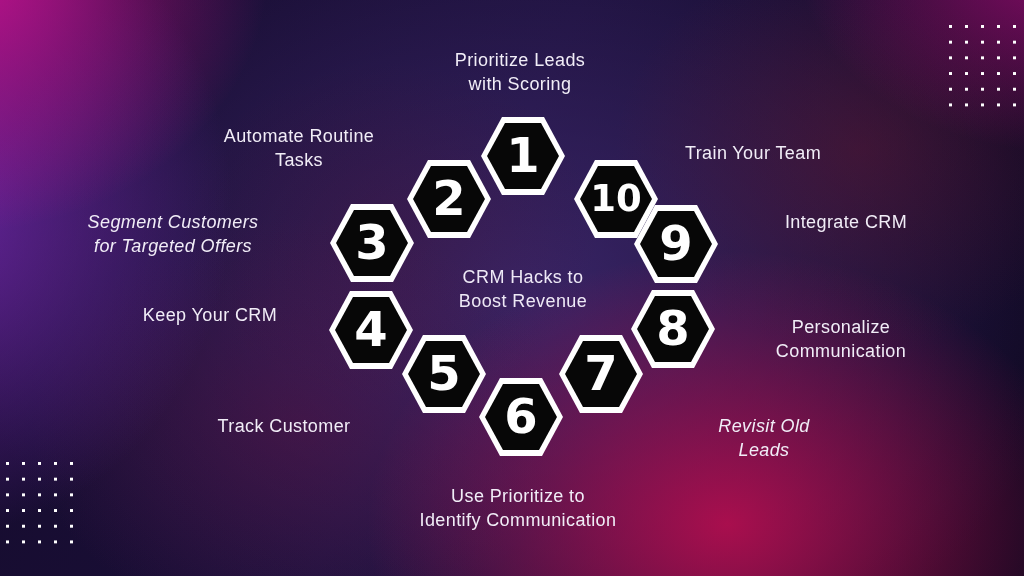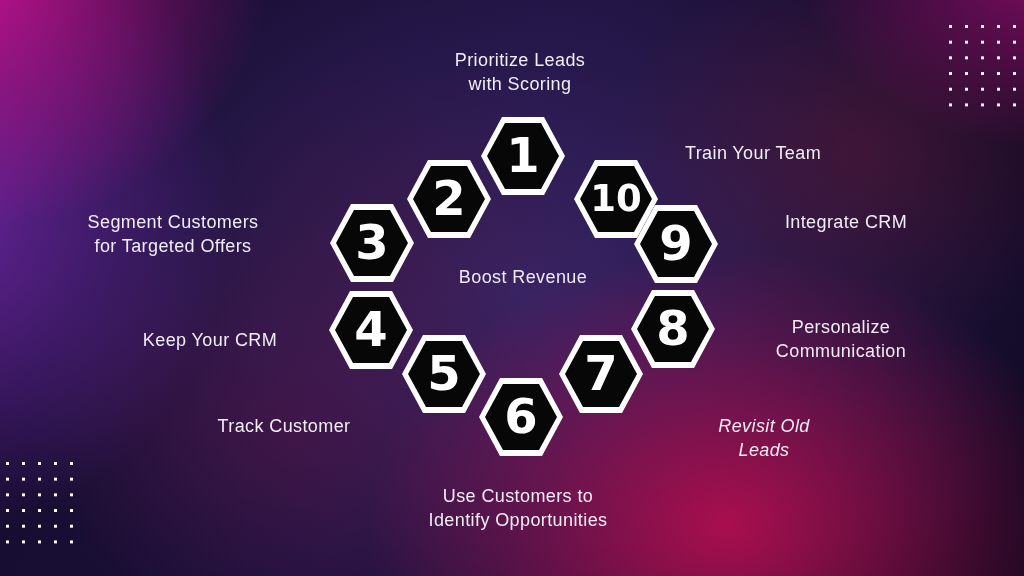--- a/index.html
+++ b/index.html
@@ -58,20 +58,21 @@
 </style>
 </head>
 <body>
 
 <div id="canvas">
 
   <div class="dots" style="left:949px;top:25px;"></div>
   <div class="dots" style="left:6px;top:462px;"></div>
 
   <div class="label title" style="left:403px;top:265px;width:240px;">
+    <div>CRM Hacks to</div>
     <div>Boost Revenue</div>
   </div>
 
   <div class="hex" style="left:481px;top:117px;">
     <div class="outer"></div>
     <div class="inner">
       <span class="num">1</span>
     </div>
   </div>
   <div class="hex" style="left:407px;top:160px;">
@@ -126,33 +127,37 @@
     <div class="outer"></div>
     <div class="inner">
       <span class="num two">10</span>
     </div>
   </div>
 
   <div class="label" style="left:400px;top:48px;width:240px;">
     <div>Prioritize Leads</div>
     <div>with Scoring</div>
   </div>
-  <div class="label" style="left:43px;top:210px;width:260px;">
+  <div class="label" style="left:179px;top:124px;width:240px;">
+    <div>Automate Routine</div>
+    <div>Tasks</div>
+  </div>
+  <div class="label" style="left:43px;top:210px;width:260px;font-style:italic;">
     <div>Segment Customers</div>
     <div>for Targeted Offers</div>
   </div>
-  <div class="label" style="left:100px;top:328px;width:220px;">
+  <div class="label" style="left:100px;top:303px;width:220px;">
     <div>Keep Your CRM</div>
   </div>
   <div class="label" style="left:169px;top:414px;width:230px;">
     <div>Track Customer</div>
   </div>
   <div class="label" style="left:378px;top:484px;width:280px;">
-    <div>Use Customers to</div>
-    <div>Identify Opportunities</div>
+    <div>Use Prioritize to</div>
+    <div>Identify Communication</div>
   </div>
   <div class="label" style="left:664px;top:414px;width:200px;font-style:italic;">
     <div>Revisit Old</div>
     <div>Leads</div>
   </div>
   <div class="label" style="left:721px;top:315px;width:240px;">
     <div>Personalize</div>
     <div>Communication</div>
   </div>
   <div class="label" style="left:726px;top:210px;width:240px;">

